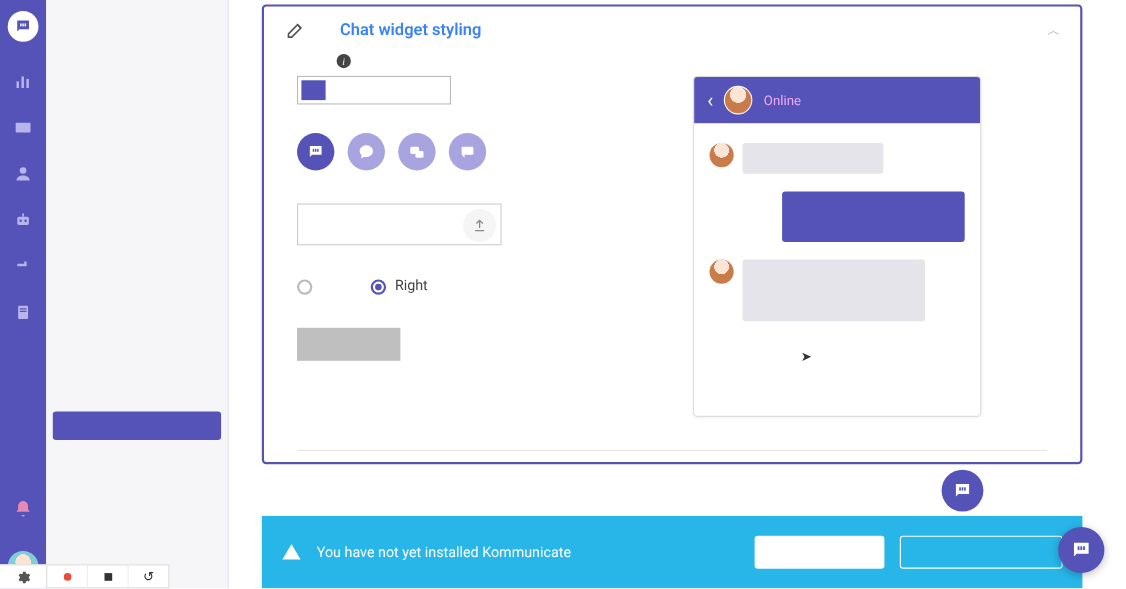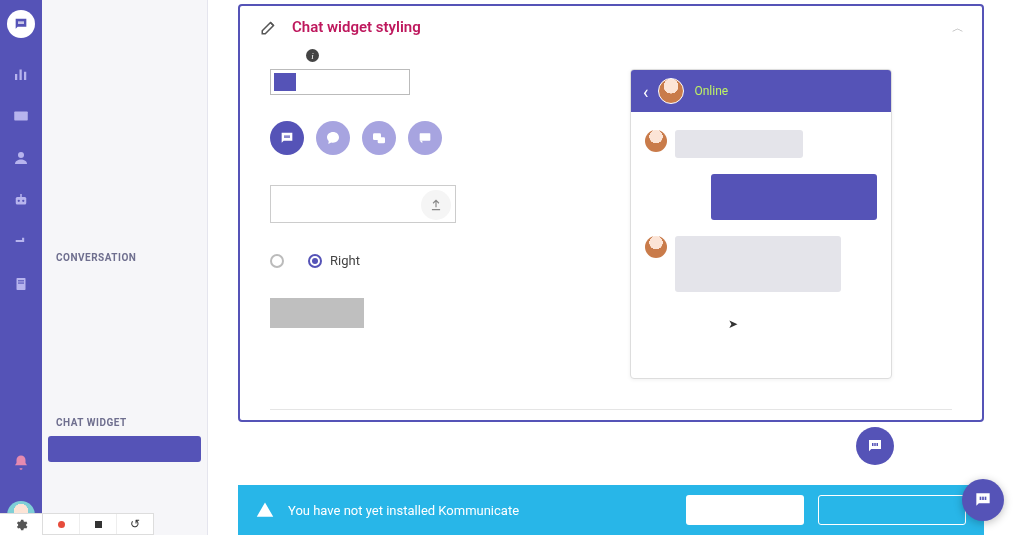--- a/index.html
+++ b/index.html
@@ -30,35 +30,35 @@
   .recorder div { flex:1; display:flex; align-items:center; justify-content:center; height:100%; border-right:1px solid #eee; }
   .recorder div:last-child { border-right:none; }
   .rec-dot { width:7px; height:7px; border-radius:50%; background:#e74c3c; }
   .rec-stop { width:7px; height:7px; background:#333; }
 
   
   .main { flex: 1; position: relative; padding: 4px 40px 0 30px; overflow:hidden; }
   .card { border: 2px solid #5553b7; border-radius: 4px; background: #fff; margin-top: 0; }
   .card-head { display:flex; align-items:center; padding: 12px 20px; border-bottom: 1px solid transparent; position:relative; }
   .card-head svg { width:18px; height:18px; color:#555; margin-right:14px; }
-  .card-title { font-size: 15px; font-weight: 600; color: #be185d; }
+  .card-title { font-size: 15px; font-weight: 600; color: #3b82f6; margin-left: 17px; }
   .collapse { position:absolute; right:18px; top:14px; color:#aaa; font-size:12px; }
   .card-body { display:flex; padding: 20px 30px 30px; gap: 40px; position:relative; }
   .left-col { flex: 0 0 320px; }
   .field-wrap { position: relative; margin-bottom: 26px; }
   .info-i { position:absolute; top:-20px; left:36px; width:13px; height:13px; border-radius:50%; background:#444; color:#fff; font-size:9px; font-style:italic; display:flex; align-items:center; justify-content:center; font-family: Georgia, serif;}
   .color-input { width: 140px; height: 26px; border:1px solid #bbb; display:flex; align-items:center; padding:3px; }
   .color-swatch { width:22px; height:18px; background:#5553b7; }
   .icon-row { display:flex; gap:12px; margin-bottom:30px; }
   .icon-opt { width:34px; height:34px; border-radius:50%; background:#a7a4e0; display:flex; align-items:center; justify-content:center; color:#fff; cursor:pointer; }
   .icon-opt.active { background:#5553b7; }
   .icon-opt svg { width:16px; height:16px; }
   .upload-field { width:186px; height:38px; border:1px solid #ccc; position:relative; margin-bottom:30px; }
   .upload-btn { position:absolute; right:4px; top:4px; width:30px; height:30px; border-radius:50%; background:#f5f5f5; display:flex; align-items:center; justify-content:center; color:#888; }
-  .radio-row { display:flex; align-items:flex-end; gap:24px; margin-bottom:30px; }
+  .radio-row { display:flex; align-items:flex-end; gap:53px; margin-bottom:30px; }
   .radio { display:flex; align-items:center; gap:8px; font-size:13px; color:#444; cursor:pointer;}
   .radio-o { width:14px; height:14px; border-radius:50%; border:2px solid #bbb; }
   .radio.sel .radio-o { border-color:#5553b7; position:relative; }
   .radio.sel .radio-o::after { content:""; position:absolute; inset:2px; border-radius:50%; background:#5553b7; }
   .save-btn { width:94px; height:30px; background:#bfbfbf; }
   .divider { height:1px; background:#e5e5e5; margin: 0 30px; }
 
   
   .preview-wrap { position:relative; }
   .preview { width: 262px; border:1px solid #ddd; border-radius:4px; overflow:hidden; box-shadow: 0 1px 4px rgba(0,0,0,0.06); background:#fff; }
@@ -70,21 +70,21 @@
   .msg-row .av { width:22px; height:22px; border-radius:50%; background: radial-gradient(circle at 50% 30%, #fce4d6 35%, #c97b4a 36%); flex-shrink:0;}
   .bubble { border-radius:3px; }
   .b1 { width:128px; height:28px; background:#e4e4ea; }
   .b2 { width:166px; height:46px; background:#5553b7; margin-left:auto; }
   .b3 { width:166px; height:56px; background:#e4e4ea; }
   .cursor { position:absolute; left: 98px; top: 248px; font-size:12px; }
   .launcher { position:absolute; width:38px; height:38px; border-radius:50%; background:#5553b7; display:flex; align-items:center; justify-content:center; color:#fff; }
   .launcher.inner { right: -2px; top: 358px; }
 
   
-  .alert { position:absolute; left:0; right:0; bottom:0; height:50px; margin: 0 40px 0 30px; background:#28b6e8; display:flex; align-items:center; padding:0 18px; color:#fff; gap:14px; }
+  .alert { position:absolute; left:0; right:0; bottom:0; height:66px; margin: 0 40px 0 30px; background:#28b6e8; display:flex; align-items:center; padding:0 18px; color:#fff; gap:14px; }
   .alert svg { width:18px; height:18px; flex-shrink:0; }
   .alert-text { font-size:13px; flex:1; }
   .alert-btn { height:30px; border-radius:3px; }
   .alert-btn.primary { width:118px; background:#fff; }
   .alert-btn.secondary { width:148px; border:1px solid #fff; }
 
   
   .page-launcher { position:absolute; right:20px; bottom:14px; width:42px; height:42px; border-radius:50%; background:#5553b7; display:flex; align-items:center; justify-content:center; color:#fff; box-shadow:0 2px 8px rgba(0,0,0,0.25); z-index:10;}
 </style>
 </head>
@@ -146,23 +146,21 @@
           </svg>
         </div>
       <div class="avatar-sm"></div>
     </div>
   </div>
 
   <div class="sidebar">
     <div class="sidebar-pad"></div>
     <div style="height:58px"></div>
     <div style="height:134px"></div>
-    <div class="sidebar-heading">CONVERSATION</div>
     <div style="height:134px"></div>
-    <div class="sidebar-heading">CHAT WIDGET</div>
     <div class="sidebar-active"></div>
   </div>
 
   <div class="main">
     <div class="card">
       <div class="card-head">
         <svg viewBox="0 0 24 24" fill="none" stroke="currentColor" stroke-width="2">
             <path d="M3 17l11-11 4 4L7 21H3v-4z"></path>
             <path d="M14 6l4 4"></path>
           </svg>
@@ -221,21 +219,21 @@
               </div>
           </div>
           <div class="save-btn"></div>
         </div>
 
         <div class="preview-wrap">
           <div class="preview">
             <div class="pv-head">
               <span class="back">‹</span>
               <div class="pv-avatar"></div>
-              <span style="font-size:12px; color:#bef264">Online</span>
+              <span style="font-size:12px; color:#f0abfc">Online</span>
             </div>
             <div class="pv-body">
               <div class="msg-row">
                   <div class="av"></div>
                   <div class="bubble b1"></div>
                 </div>
               <div class="msg-row">
                   <div class="bubble b2"></div>
                 </div>
               <div class="msg-row">

